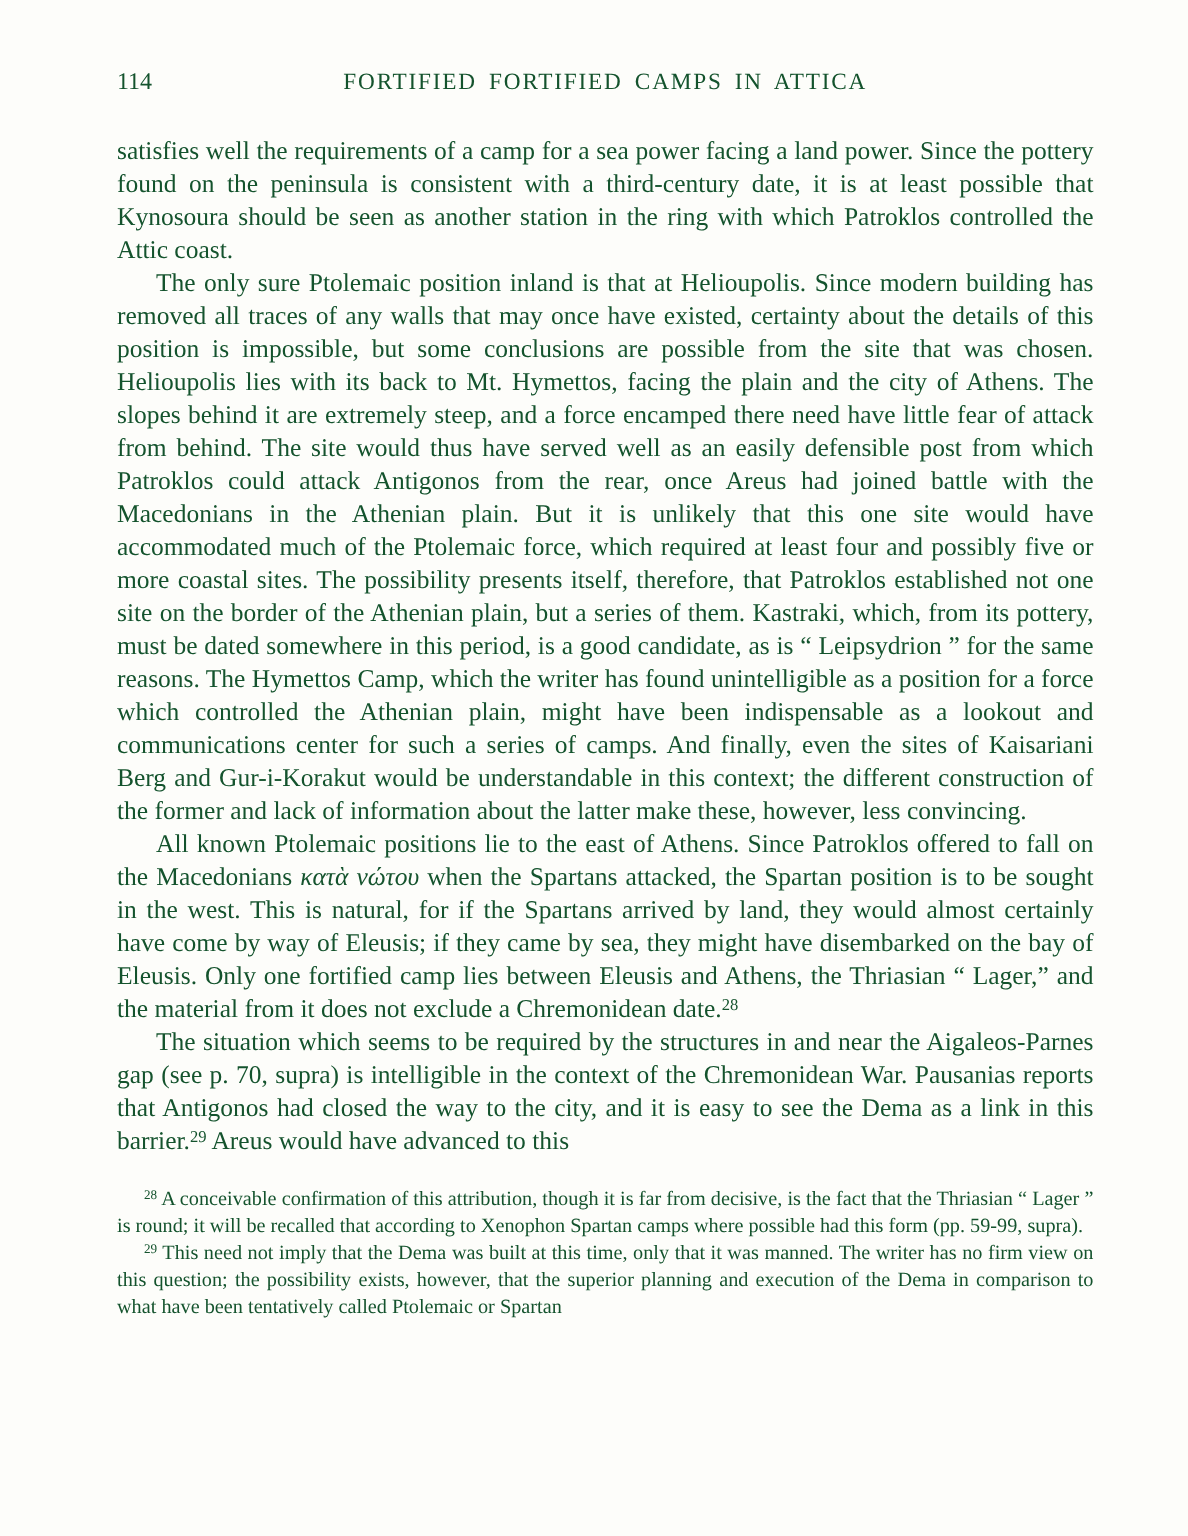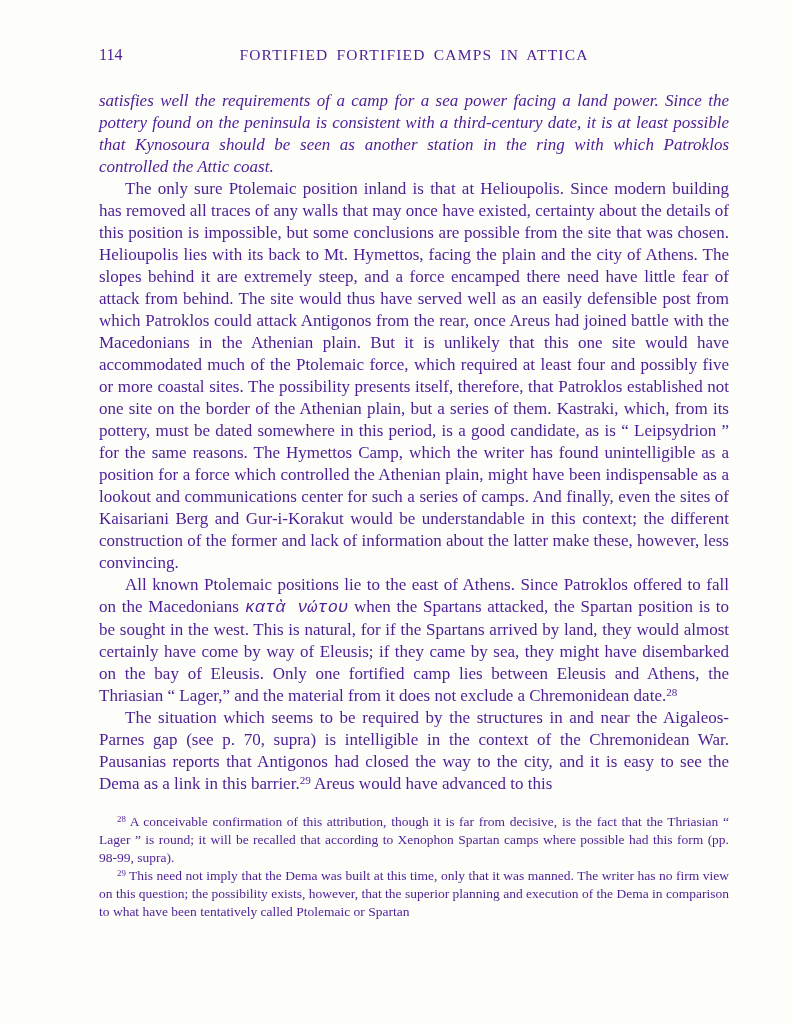--- a/index.html
+++ b/index.html
@@ -6,23 +6,23 @@
     margin: 0;
     padding: 0;
     background: #f6f6f2;
   }
   .page {
     position: relative;
     width: 792px;
     height: 1024px;
     margin: 0 auto;
     background: #fdfdfa;
-    color: #4c1d95;
+    color: #14532d;
     box-sizing: border-box;
-    padding: 46px 63px 0 99px;
+    padding: 46px 63px 0 78px;
     font-family: "Liberation Serif", "DejaVu Serif", serif;
     overflow: hidden;
   }
   .running-head {
     position: relative;
     height: 20px;
     margin-bottom: 24px;
   }
   .page-number {
     position: absolute;
@@ -41,36 +41,35 @@
     font-size: 17px;
     line-height: 22px;
     text-align: justify;
   }
   .body-text p {
     margin: 0;
     text-indent: 26px;
   }
   .body-text p.no-indent {
     text-indent: 0;
-    font-style: italic;
   }
   .footnotes {
     margin-top: 18px;
     font-size: 13.5px;
     line-height: 18px;
     text-align: justify;
   }
   .footnotes p {
     margin: 0;
     text-indent: 18px;
   }
   .seg-italic {
   }
   .seg-greek {
-    font-family: Liberation Mono, monospace;
+    font-family: Liberation Serif, serif;
     font-style: italic;
   }
   sup.seg-sup {
     font-size: 0.65em;
     line-height: 0;
     vertical-align: baseline;
     position: relative;
     top: -0.45em;
   }
 </style>
@@ -85,17 +84,17 @@
   </header>
 
   <main class="body-text">
     <p class="no-indent"><span class="seg-normal">satisfies well the requirements of a camp for a sea power facing a land power.  Since the pottery found on the peninsula is consistent with a third-century date, it is at least possible that Kynosoura should be seen as another station in the ring with which Patroklos controlled the Attic coast.</span></p>
     <p><span class="seg-normal">The only sure Ptolemaic position inland is that at Helioupolis.  Since modern building has removed all traces of any walls that may once have existed, certainty about the details of this position is impossible, but some conclusions are possible from the site that was chosen.  Helioupolis lies with its back to Mt. Hymettos, facing the plain and the city of Athens.  The slopes behind it are extremely steep, and a force encamped there need have little fear of attack from behind.  The site would thus have served well as an easily defensible post from which Patroklos could attack Antigonos from the rear, once Areus had joined battle with the Macedonians in the Athenian plain.  But it is unlikely that this one site would have accommodated much of the Ptolemaic force, which required at least four and possibly five or more coastal sites.  The possibility presents itself, therefore, that Patroklos established not one site on the border of the Athenian plain, but a series of them.  Kastraki, which, from its pottery, must be dated somewhere in this period, is a good candidate, as is “ Leipsydrion ” for the same reasons.  The Hymettos Camp, which the writer has found unintelligible as a position for a force which controlled the Athenian plain, might have been indispensable as a lookout and communications center for such a series of camps.  And finally, even the sites of Kaisariani Berg and Gur-i-Korakut would be understandable in this context; the different construction of the former and lack of information about the latter make these, however, less convincing.</span></p>
     <p><span class="seg-normal">All known Ptolemaic positions lie to the east of Athens.  Since Patroklos offered to fall on the Macedonians </span><span class="seg-greek">κατὰ νώτου</span><span class="seg-normal"> when the Spartans attacked, the Spartan position is to be sought in the west.  This is natural, for if the Spartans arrived by land, they would almost certainly have come by way of Eleusis; if they came by sea, they might have disembarked on the bay of Eleusis.  Only one fortified camp lies between Eleusis and Athens, the Thriasian “ Lager,” and the material from it does not exclude a Chremonidean date.</span><sup class="seg-sup">28</sup></p>
     <p><span class="seg-normal">The situation which seems to be required by the structures in and near the Aigaleos-Parnes gap (see p. 70, </span><span class="seg-italic">supra</span><span class="seg-normal">) is intelligible in the context of the Chremonidean War.  Pausanias reports that Antigonos had closed the way to the city, and it is easy to see the Dema as a link in this barrier.</span><sup class="seg-sup">29</sup><span class="seg-normal">  Areus would have advanced to this</span></p>
   </main>
 
   <footer class="footnotes">
-    <p><sup class="seg-sup">28</sup><span class="seg-normal"> A conceivable confirmation of this attribution, though it is far from decisive, is the fact that the Thriasian “ Lager ” is round; it will be recalled that according to Xenophon Spartan camps where possible had this form (pp. 98-99, </span><span class="seg-italic">supra</span><span class="seg-normal">).</span></p>
+    <p><sup class="seg-sup">28</sup><span class="seg-normal"> A conceivable confirmation of this attribution, though it is far from decisive, is the fact that the Thriasian “ Lager ” is round; it will be recalled that according to Xenophon Spartan camps where possible had this form (pp. 59-99, </span><span class="seg-italic">supra</span><span class="seg-normal">).</span></p>
     <p><sup class="seg-sup">29</sup><span class="seg-normal"> This need not imply that the Dema was built at this time, only that it was manned.  The writer has no firm view on this question; the possibility exists, however, that the superior planning and execution of the Dema in comparison to what have been tentatively called Ptolemaic or Spartan</span></p>
   </footer>
 
 </div>
 
 </body></html>

